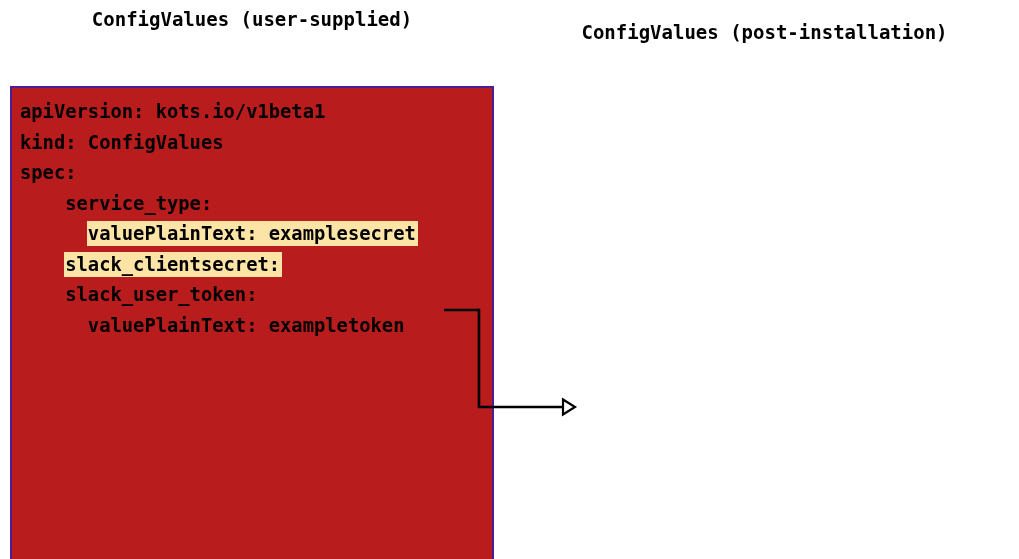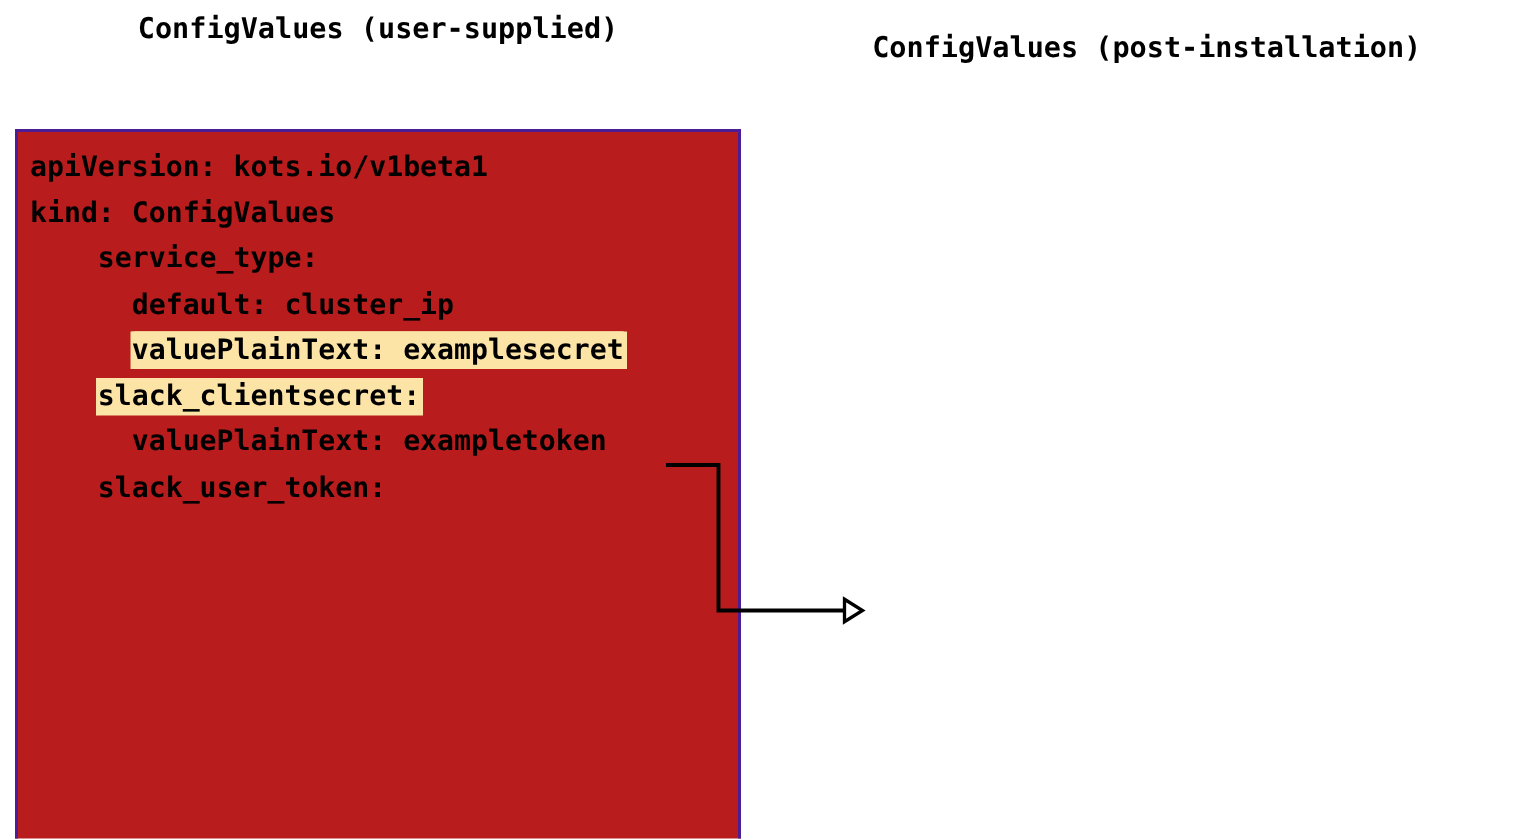--- a/index.html
+++ b/index.html
@@ -70,26 +70,26 @@
 </style>
 </head>
 <body>
 
 <div id="panel-left" class="panel">
   <div class="panel-title">ConfigValues (user-supplied)</div>
   <div id="box-left" class="code-box">
     <div class="code-lines">
         <div class="code-line"><span class="seg">apiVersion: kots.io/v1beta1</span></div>
         <div class="code-line"><span class="seg">kind: ConfigValues</span></div>
+        <div class="code-line"><span class="seg">spec:</span></div>
         <div class="code-line"><span class="indent">    </span><span class="seg">service_type:</span></div>
-        <div class="code-line"><span class="indent">      </span><span class="seg">default: cluster_ip</span></div>
         <div class="code-line hl"><span class="indent">      </span><span class="seg">valuePlainText: examplesecret</span></div>
         <div class="code-line hl"><span class="indent">    </span><span class="seg">slack_clientsecret:</span></div>
+        <div class="code-line"><span class="indent">    </span><span class="seg">slack_user_token:</span></div>
         <div class="code-line"><span class="indent">      </span><span class="seg">valuePlainText: exampletoken</span></div>
-        <div class="code-line"><span class="indent">    </span><span class="seg">slack_user_token:</span></div>
       </div>
   </div>
 </div>
 
 <div id="panel-right" class="panel">
   <div class="panel-title">ConfigValues (post-installation)</div>
 
 </div>
 
 <svg id="connector" viewBox="0 0 1019 559">

